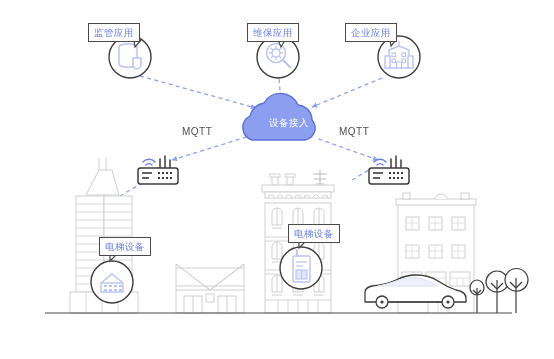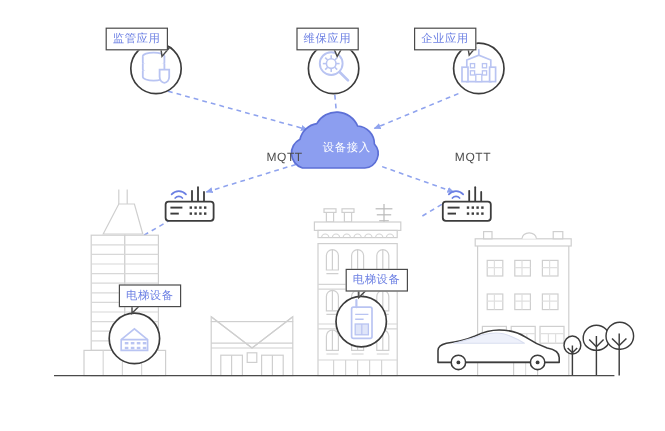--- a/index.html
+++ b/index.html
@@ -38,21 +38,20 @@
     box-sizing: border-box;
     z-index: 40;
   }
   .mqtt-label {
     position: absolute;
     color: #4d4d4d;
     font-size: 10px;
     letter-spacing: 0.5px;
     white-space: nowrap;
     z-index: 30;
-    margin-left: 40px;
   }
   .cloud-text {
     position: absolute;
     color: #ffffff;
     font-size: 9.5px;
     letter-spacing: 0.5px;
     white-space: nowrap;
     z-index: 35;
   }
 </style>

